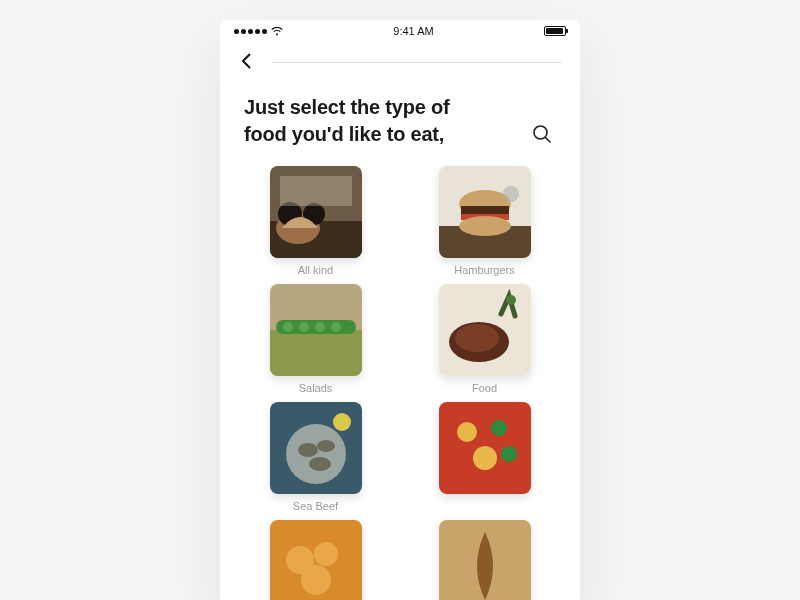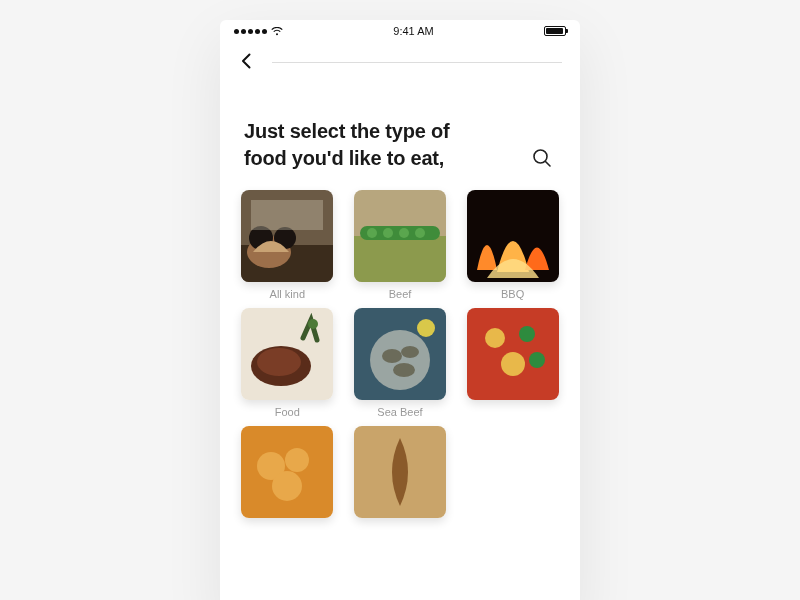--- a/index.html
+++ b/index.html
@@ -61,28 +61,27 @@
     justify-content: space-between;
     padding: 20px 24px 10px 24px;
   }
   .heading {
     font-size: 20px;
     line-height: 1.35;
     font-weight: 600;
     color: #1a1a1a;
     letter-spacing: -0.2px;
     max-width: 220px;
-    margin-top: 24px;
   }
   .search-btn { width: 28px; height: 28px; cursor: pointer; display:flex; align-items:center; justify-content:center;}
 
   .grid {
     padding: 8px 20px 0 20px;
     display: grid;
-    grid-template-columns: repeat(3, 1fr);
+    grid-template-columns: repeat(2, 1fr);
     column-gap: 18px;
     row-gap: 8px;
   }
   .category { text-align: center; cursor: pointer; }
   .thumb {
     width: 92px;
     height: 92px;
     border-radius: 8px;
     box-shadow: 0 4px 10px rgba(0,0,0,0.12);
     margin: 0 auto 6px auto;
@@ -154,48 +153,50 @@
             <ellipse cx="28" cy="62" rx="22" ry="16" fill="#9c6f4a"></ellipse>
             <circle cx="20" cy="48" r="12" fill="#1a1310"></circle>
             <circle cx="44" cy="48" r="11" fill="#1a1310"></circle>
             <path d="M12 62 Q30 40 48 62" fill="#c9a374"></path>
             <rect x="10" y="10" width="72" height="30" fill="#d8cdb8" opacity="0.35"></rect>
           </svg>
       </div>
       <div class="cat-label">All kind</div>
     </div>
 
+    <div class="category">
+      <div class="thumb">
+        <svg viewBox="0 0 92 92">
+            <rect width="92" height="92" fill="#e9e3d7"></rect>
+            <rect y="60" width="92" height="32" fill="#5c452f"></rect>
+            <ellipse cx="46" cy="38" rx="26" ry="14" fill="#caa26a"></ellipse>
+            <rect x="22" y="40" width="48" height="8" fill="#4a2a16"></rect>
+            <rect x="22" y="48" width="48" height="6" fill="#c7422c"></rect>
+            <ellipse cx="46" cy="60" rx="26" ry="10" fill="#caa26a"></ellipse>
+            <circle cx="72" cy="28" r="8" fill="#b0b0b0" opacity="0.6"></circle>
+          </svg>
+      </div>
+      <div class="cat-label">Hamburgers</div>
+    </div>
 
     <div class="category">
       <div class="thumb">
         <svg viewBox="0 0 92 92">
             <rect width="92" height="92" fill="#b7a67e"></rect>
             <rect y="46" width="92" height="46" fill="#8c9a4d"></rect>
             <rect x="6" y="36" width="80" height="14" rx="7" fill="#3f8c3a"></rect>
             <circle cx="18" cy="43" r="5" fill="#5aa64e"></circle>
             <circle cx="34" cy="43" r="5" fill="#5aa64e"></circle>
             <circle cx="50" cy="43" r="5" fill="#5aa64e"></circle>
             <circle cx="66" cy="43" r="5" fill="#5aa64e"></circle>
           </svg>
       </div>
-      <div class="cat-label">Beef</div>
-    </div>
-
-    <div class="category">
-      <div class="thumb">
-        <svg viewBox="0 0 92 92">
-            <rect width="92" height="92" fill="#0f0604"></rect>
-            <path d="M10 80 Q20 30 30 80" fill="#ff8a2a"></path>
-            <path d="M30 82 Q46 20 62 82" fill="#ffb347"></path>
-            <path d="M58 80 Q70 35 82 80" fill="#ff6a1a"></path>
-            <path d="M20 88 Q46 50 72 88" fill="#ffe08a" opacity="0.8"></path>
-          </svg>
-      </div>
-      <div class="cat-label">BBQ</div>
-    </div>
+      <div class="cat-label">Salads</div>
+    </div>
+
 
     <div class="category">
       <div class="thumb">
         <svg viewBox="0 0 92 92">
             <rect width="92" height="92" fill="#ece4d6"></rect>
             <ellipse cx="40" cy="58" rx="30" ry="20" fill="#5a2c1a"></ellipse>
             <ellipse cx="38" cy="54" rx="22" ry="14" fill="#7a3d26"></ellipse>
             <path d="M62 30 L70 12 L76 32" stroke="#3d5a2c" stroke-width="5" fill="none" stroke-linecap="round"></path>
             <circle cx="72" cy="16" r="5" fill="#4d7a38"></circle>
           </svg>

